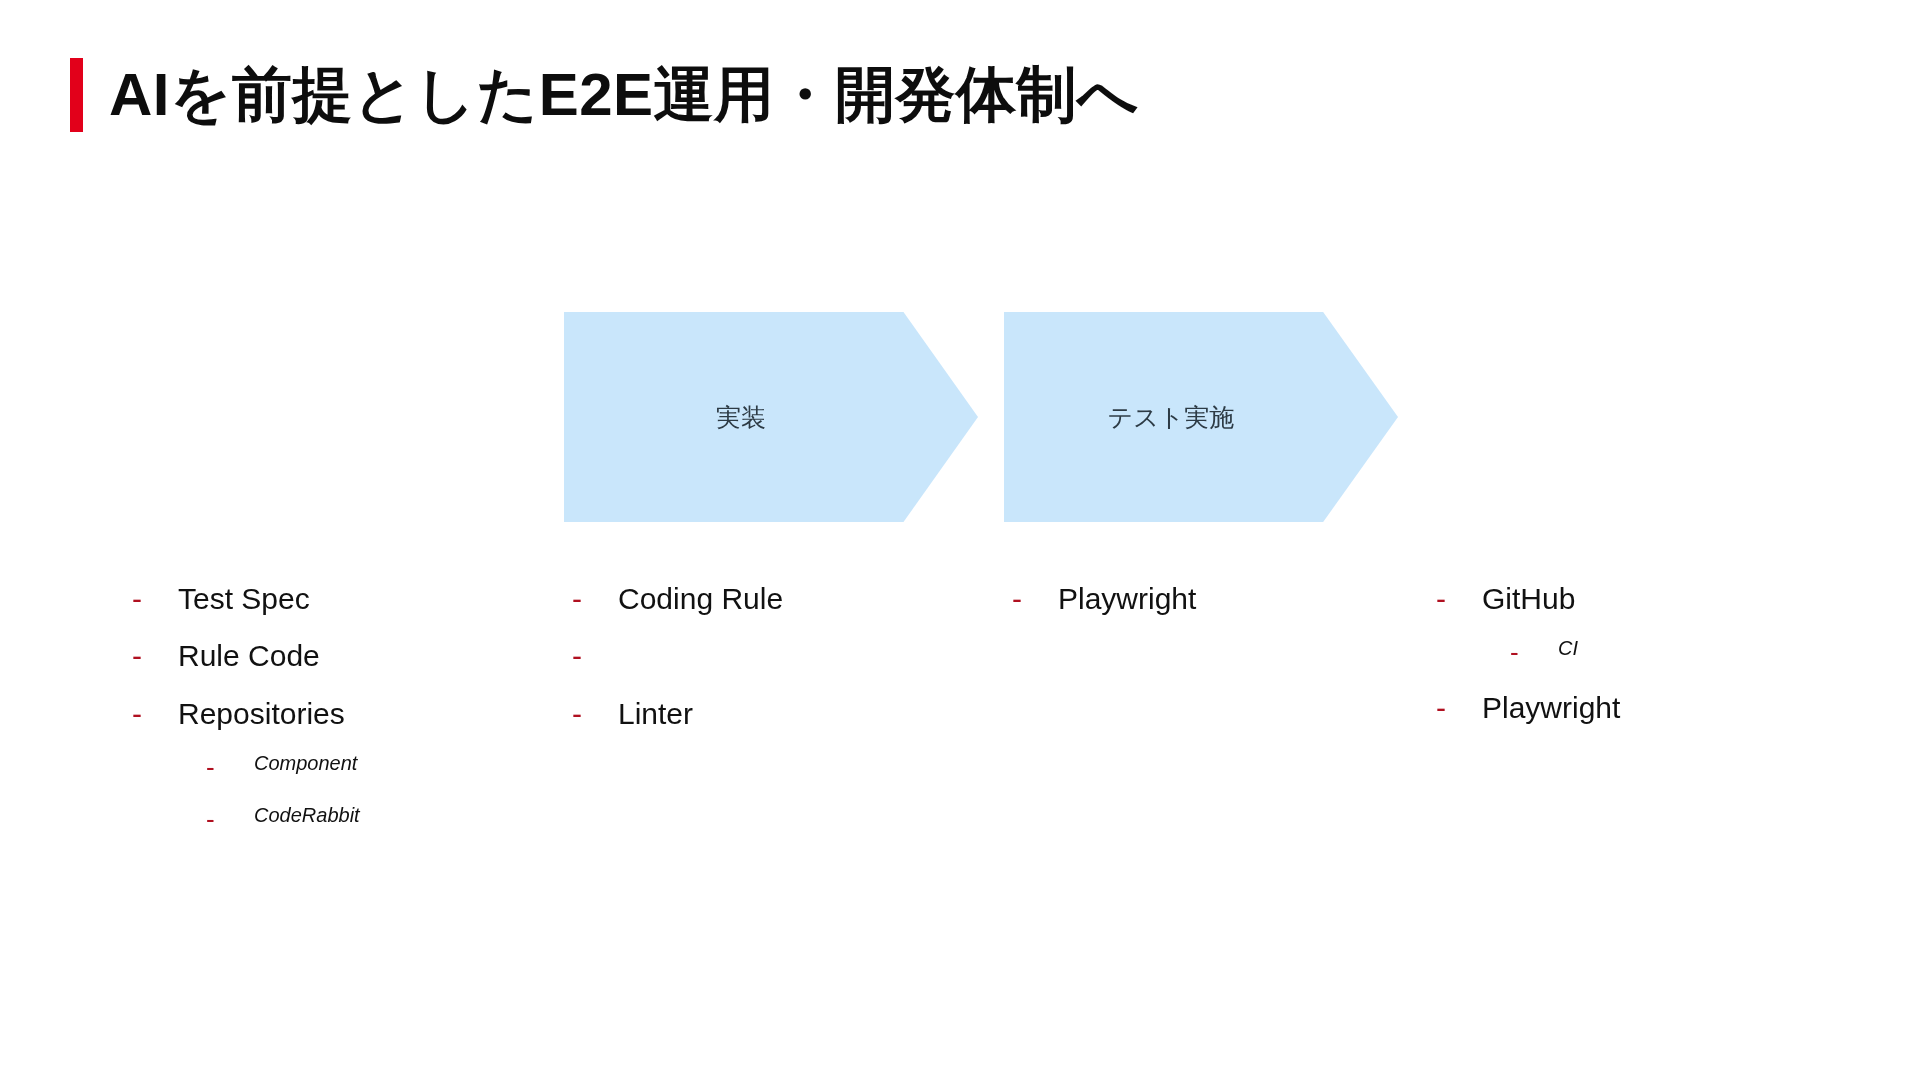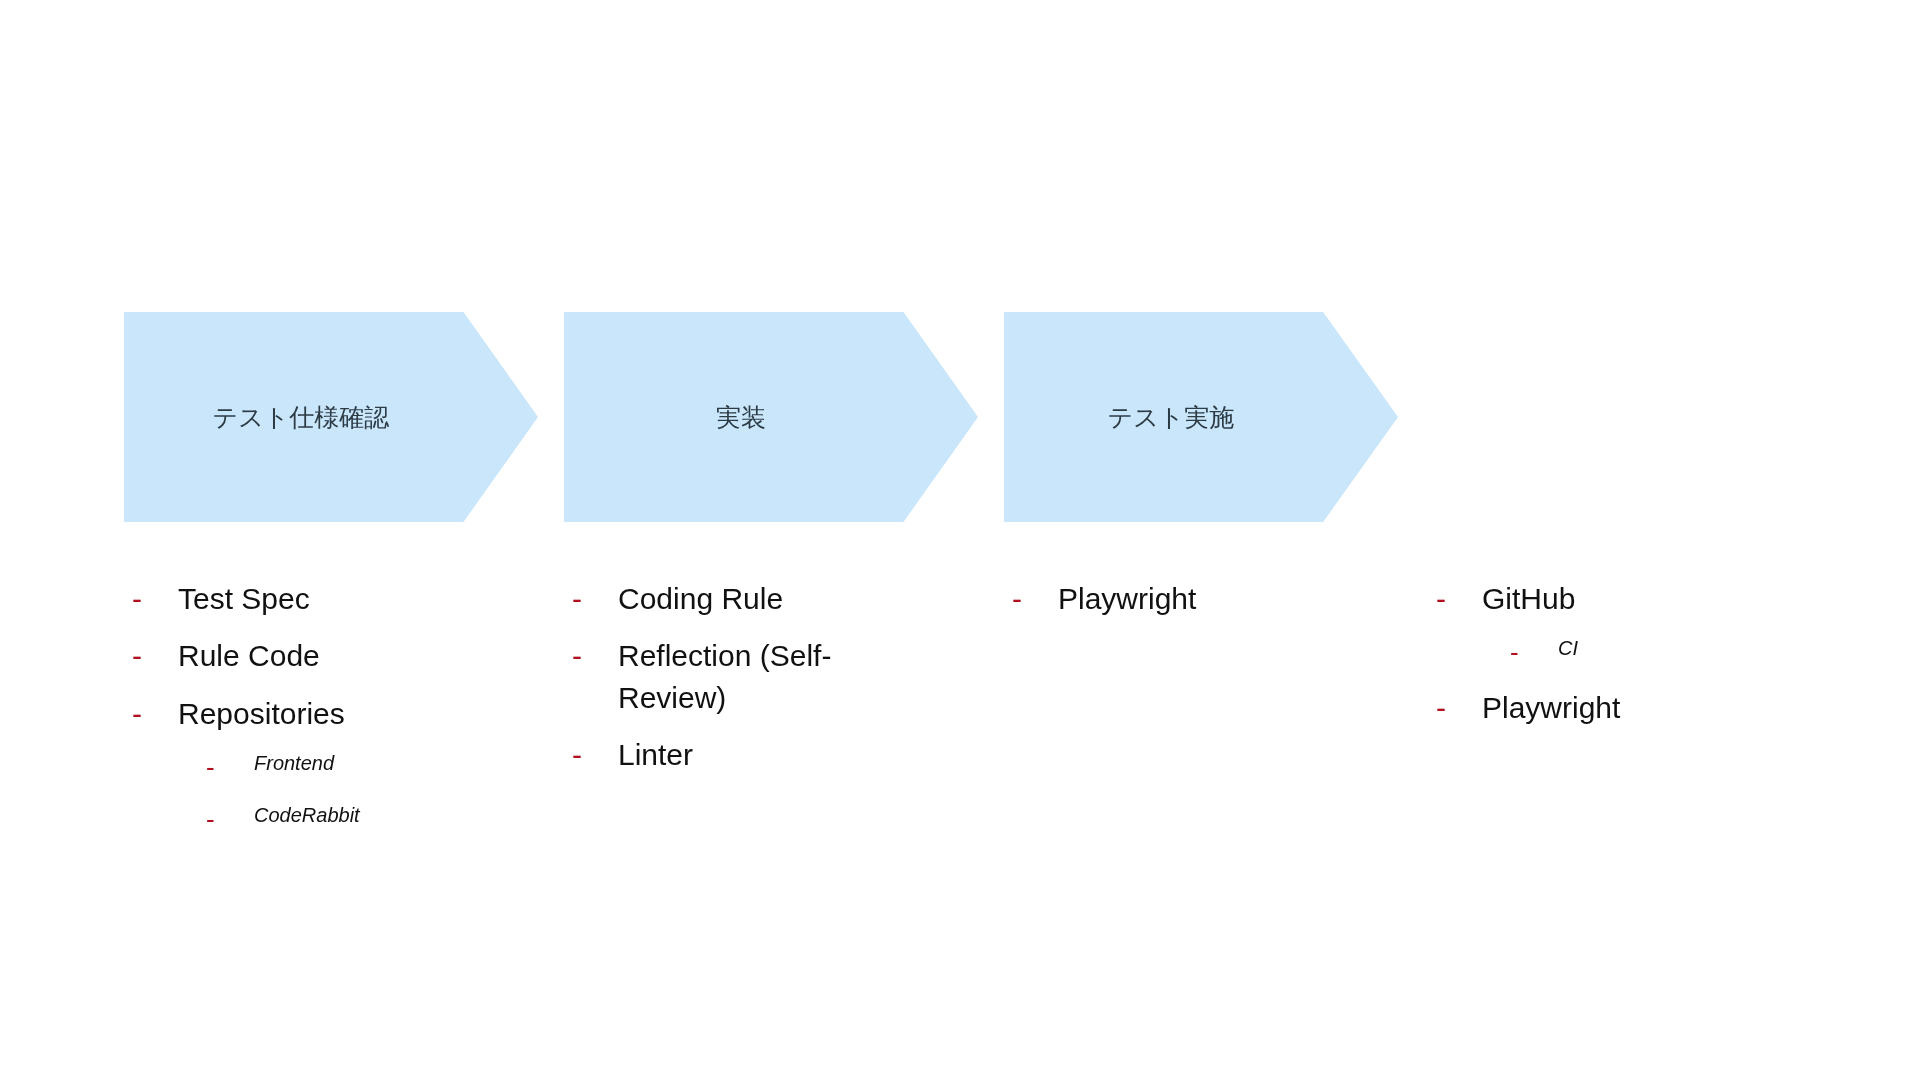--- a/index.html
+++ b/index.html
@@ -135,26 +135,27 @@
   .bullet.level2 .text {
     font-size: 20px;
     font-style: italic;
   }
 </style>
 </head>
 <body>
 
 <div class="slide">
 
+  <div class="title-row">
+    <div class="title-accent"></div>
+    <div class="title-text">AIを前提としたE2E運用・開発体制へ</div>
+  </div>
 
   <div class="chevron-row">
 
-    <div class="chevron c1">
-      <div class="chevron-label">テスト仕様確認</div>
-    </div>
 
     <div class="chevron c2">
       <div class="chevron-label">実装</div>
     </div>
 
     <div class="chevron c3">
       <div class="chevron-label">テスト実施</div>
     </div>
 
 
@@ -170,36 +171,35 @@
       <div class="bullet level1">
         <span class="dash">-</span>
         <span class="text">Rule Code</span>
       </div>
       <div class="bullet level1">
         <span class="dash">-</span>
         <span class="text">Repositories</span>
       </div>
       <div class="bullet level2">
         <span class="dash">-</span>
-        <span class="text">Frontend</span>
+        <span class="text">Component</span>
       </div>
       <div class="bullet level2">
         <span class="dash">-</span>
         <span class="text">CodeRabbit</span>
       </div>
     </div>
 
     <div class="column k2">
       <div class="bullet level1">
         <span class="dash">-</span>
         <span class="text">Coding Rule</span>
       </div>
       <div class="bullet level1">
         <span class="dash">-</span>
-        <span class="text">Reflection (Self-Review)</span>
       </div>
       <div class="bullet level1">
         <span class="dash">-</span>
         <span class="text">Linter</span>
       </div>
     </div>
 
     <div class="column k3">
       <div class="bullet level1">
         <span class="dash">-</span>

